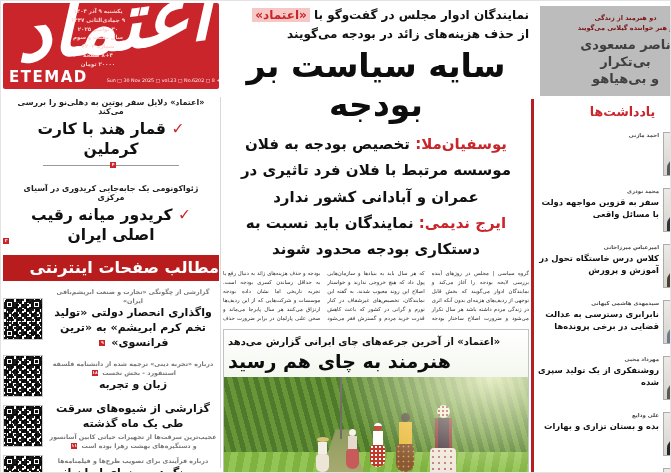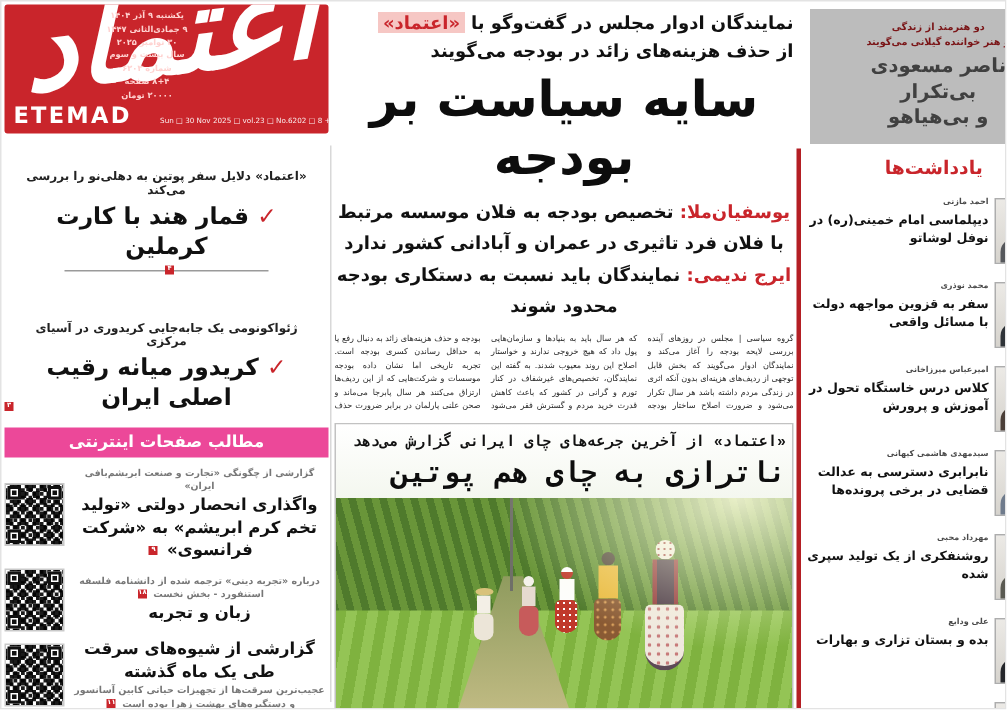--- a/index.html
+++ b/index.html
@@ -13,56 +13,56 @@
   .logo-box{position:relative;height:86px;background:#c9252b;border-radius:2px;overflow:hidden;}
   .logo-fa{position:absolute;left:0;right:-6px;top:-24px;text-align:center;font-size:78px;line-height:1.15;
            color:#fff;font-weight:700;transform:rotate(-7deg) skewX(-6deg);font-style:italic;z-index:1;}
   .logo-dates{position:absolute;left:52px;top:4px;width:86px;z-index:2;text-align:center;
               color:#ffd2d0;font-size:5.5px;line-height:1.6;font-weight:bold;}
   .logo-bottom{position:absolute;left:6px;right:6px;bottom:3px;z-index:2;display:flex;direction:ltr;
                align-items:baseline;gap:19px;color:#fff;}
   .logo-en{font-size:15px;font-weight:900;letter-spacing:1.5px;}
   .logo-info{font-size:4.8px;opacity:.92;white-space:nowrap;}
 
-  .story{position:relative;text-align:center;margin-top:24px;padding:0 6px;}
+  .story{position:relative;text-align:center;margin-top:9px;padding:0 6px;}
   .story-kicker{font-size:8px;font-weight:bold;color:#222;}
   .story-headline{font-size:15.5px;font-weight:900;color:#111;margin-top:3px;line-height:1.3;}
   .check{color:#c9252b;font-weight:900;}
   .divider{position:relative;height:9px;margin:6px 40px 0 40px;border-top:1px solid #9a9a9a;}
   .pbadge{display:inline-block;background:#c9252b;color:#fff;font-size:4.5px;font-weight:bold;
           min-width:6px;height:6px;line-height:6px;text-align:center;vertical-align:middle;margin:0 2px;}
   .divider .pbadge{position:absolute;top:-4px;left:50%;transform:translateX(-50%);}
   .story .edge-badge{position:absolute;left:-2px;bottom:2px;}
 
-  .web-bar{background:#ec4899;color:#fff;text-align:center;font-weight:900;font-size:11px;
+  .web-bar{background:#b91c1c;color:#fff;text-align:right;font-weight:900;font-size:16px;
            padding:3px 0 4px;margin:9px 0 6px;}
   .web-item{display:flex;gap:5px;align-items:center;margin-bottom:5px;padding-left:1px;}
   .wtxt{flex:1;text-align:center;min-width:0;}
   .wkicker{font-size:6.3px;font-weight:bold;color:#777;line-height:1.5;}
   .whead{font-size:11px;font-weight:900;color:#111;line-height:1.35;margin-top:1px;}
   .qr{position:relative;width:38px;height:40px;flex:none;background:#fff;
       background-image:repeating-conic-gradient(#1b1b1b 0% 25%,#fff 0% 50%),
                        repeating-conic-gradient(#1b1b1b 0% 25%,#fff 0% 50%);
       background-size:5px 5px,9px 9px;background-blend-mode:multiply;outline:1px solid #c9c9c9;}
   .qr i{position:absolute;width:9px;height:9px;border:2px solid #111;background:#fff;box-sizing:border-box;}
   .qr i::after{content:"";position:absolute;inset:1px;background:#111;}
   .qr .tl{top:1px;left:1px;} .qr .tr{top:1px;right:1px;} .qr .bl{bottom:1px;left:1px;}
 
   
   .col-mid{position:absolute;left:222px;top:5px;width:306px;}
   .m-kicker{text-align:right;font-size:12px;font-weight:900;line-height:1.55;color:#111;}
   .brand-hl{color:#c9252b;background:#f6c7c4;padding:0 3px;}
   .m-headline{text-align:center;font-size:33px;font-weight:900;color:#0d0d0d;margin-top:3px;letter-spacing:-1px;}
-  .m-decks{margin-top:7px;text-align:center;font-size:12px;font-weight:900;line-height:1.75;color:#111;}
+  .m-decks{margin-top:7px;text-align:center;font-size:15px;font-weight:900;line-height:1.75;color:#111;}
   .deck-name{color:#c9252b;}
   .m-body{display:flex;gap:7px;margin-top:7px;height:54px;overflow:hidden;}
   .bcol{flex:1;font-size:5.4px;line-height:1.65;text-align:justify;color:#2a2a2a;}
 
   .photo-card{margin-top:6px;border:1px solid #c2c2c2;background:#fff;}
-  .p-head{text-align:right;padding:6px 4px 5px;background:linear-gradient(180deg,#ffffff,#f4f7ef);font-family:Liberation Mono, monospace;}
+  .p-head{text-align:left;padding:6px 4px 5px;background:linear-gradient(180deg,#ffffff,#f4f7ef);}
   .p-kicker{font-size:10px;font-weight:900;color:#111;}
   .p-headline{font-size:19px;font-weight:900;color:#0d0d0d;margin-top:3px;}
   .scene{position:relative;height:170px;overflow:hidden;
          background:linear-gradient(180deg,#edf1e4 0%,#e2ebd7 9%,#b7cf90 16%,#95ba62 30%,#87b24e 60%,#7dab41 100%);}
   .hill{position:absolute;top:-72px;left:-44px;width:450px;height:196px;border-radius:50%;
         background:repeating-linear-gradient(78deg,#4f7a2c 0 5px,#699539 5px 10px);transform:rotate(-3deg);}
   .meadow{position:absolute;bottom:0;left:0;width:100%;height:56%;
           background:repeating-linear-gradient(100deg,#7fb23f 0 7px,#94c455 7px 14px);}
   .pathway{position:absolute;bottom:0;left:62px;width:118px;height:118px;
            clip-path:polygon(42% 0,53% 0,88% 100%,8% 100%);
@@ -156,21 +156,21 @@
       </div>
       <span class="pbadge edge-badge">۳</span>
     </div>
 
     <div class="web-bar">مطالب صفحات اینترنتی</div>
 
     <div class="web-item">
       <div class="wtxt">
         <div class="wkicker">گزارشی از چگونگی «تجارت و صنعت ابریشم‌بافی ایران»</div>
         <div class="whead">
-          <span>واگذاری انحصار دولتی «تولید تخم کرم ابریشم» به «شرکت فرانسوی»</span>
+          <span>واگذاری انحصار دولتی «تولید تخم کرم ابریشم» به «ترین فرانسوی»</span>
           <span class="pbadge">۹</span>
         </div>
       </div>
       <div class="qr">
           <i class="tl"></i>
           <i class="tr"></i>
           <i class="bl"></i>
         </div>
     </div>
 
@@ -241,21 +241,21 @@
       <div class="bcol">که هر سال باید به بنیادها و سازمان‌هایی پول داد که هیچ خروجی ندارند و خواستار اصلاح این روند معیوب شدند. به گفته این نمایندگان، تخصیص‌های غیرشفاف در کنار تورم و گرانی در کشور که باعث کاهش قدرت خرید مردم و گسترش فقر می‌شود راه را بر اصلاح ساختاری بودجه بسته است.</div>
       <div class="bcol">
         <span>بودجه و حذف هزینه‌های زائد به دنبال رفع یا به حداقل رساندن کسری بودجه است. تجربه تاریخی اما نشان داده بودجه موسسات و شرکت‌هایی که از این ردیف‌ها ارتزاق می‌کنند هر سال پابرجا می‌ماند و صحن علنی پارلمان در برابر ضرورت حذف بودجه برخی نهادها و سازمان‌ها.</span>
         
       </div>
     </div>
 
     <div class="photo-card">
       <div class="p-head">
         <div class="p-kicker">«اعتماد» از آخرین جرعه‌های چای ایرانی گزارش می‌دهد</div>
-        <div class="p-headline">ناترازی به چای هم پوتین</div>
+        <div class="p-headline">هنرمند به چای هم رسید</div>
       </div>
       <div class="scene">
         <div class="hill"></div>
         <div class="meadow"></div>
         <div class="pathway"></div>
         <div class="pole"></div>
         <div class="fig f1">
             <div class="fh"></div>
             <div class="fb"></div>
             <div class="fs"></div>
@@ -300,21 +300,20 @@
     </div>
     <div class="side-rule"></div>
     <div class="notes-title">یادداشت‌ها</div>
 
     <div class="notes">
       <div class="note">
         <span class="note-num">۱</span>
         <div class="note-photo p1"></div>
         <div class="note-txt">
           <div class="note-author">احمد مازنی</div>
-          <div class="note-title">دیپلماسی امام خمینی(ره) در نوفل لوشاتو</div>
         </div>
       </div>
       <div class="note">
         <span class="note-num">۱</span>
         <div class="note-photo p2"></div>
         <div class="note-txt">
           <div class="note-author">محمد نوذری</div>
           <div class="note-title">سفر به قزوین مواجهه دولت با مسائل واقعی</div>
         </div>
       </div>

